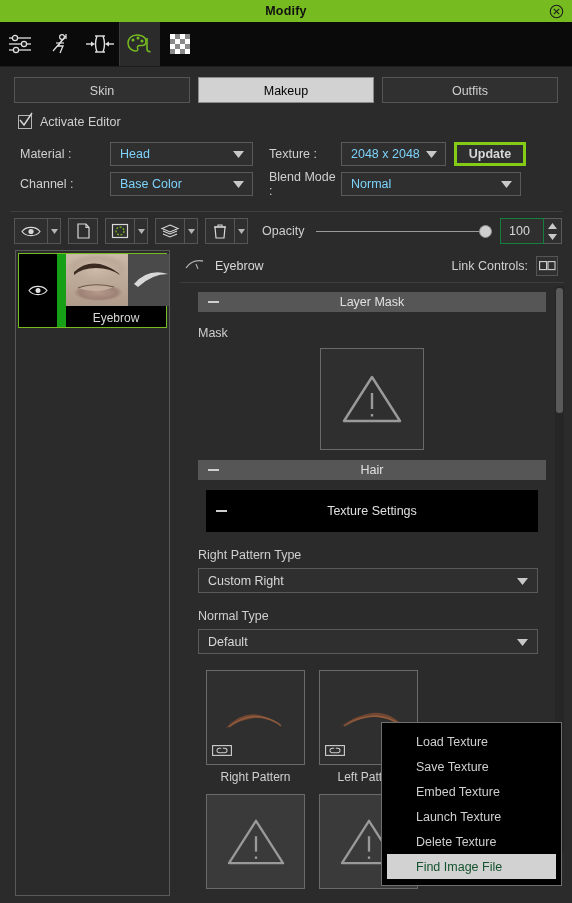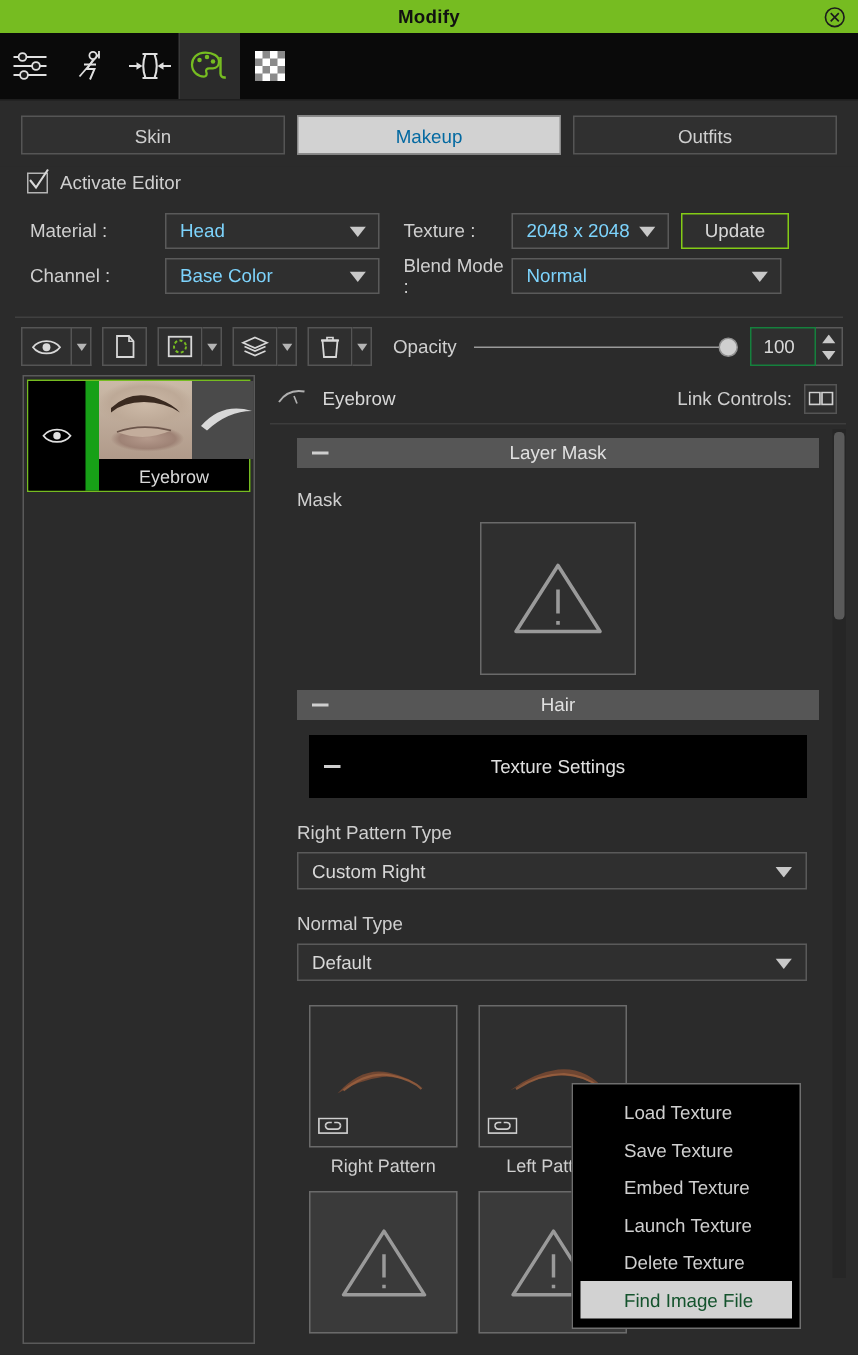--- a/index.html
+++ b/index.html
@@ -33,21 +33,21 @@
   .icontab.active{background:#2b2b2b;}
   .icontoolbar .filler{flex:1;background:#0a0a0a;}
 
   
   .tabrow{display:flex;gap:8px;padding:10px 14px 8px 14px;background:#2b2b2b;}
   .tab{
     flex:1;height:26px;line-height:26px;text-align:center;
     border:1px solid #555;background:#303030;color:#cfcfcf;font-size:12.5px;
     cursor:pointer;box-sizing:border-box;
   }
-  .tab.selected{background:#d2d2d2;color:#0369a1;border-color:#8a8a8a;}
+  .tab.selected{background:#d2d2d2;color:#000000;border-color:#8a8a8a;}
 
   
   .checkrow{display:flex;align-items:center;gap:8px;padding:4px 0 6px 18px;}
   .chk{width:14px;height:14px;border:1px solid #b4b4b4;position:relative;box-sizing:border-box;cursor:pointer;}
   .chk svg{position:absolute;left:-1px;top:-4px;}
   .checkrow .lbl{font-size:12.5px;color:#cfcfcf;}
 
   
   .form{padding:4px 14px 8px 20px;}
   .frow{display:flex;align-items:center;height:30px;}
@@ -57,23 +57,23 @@
   .select{
     border:1px solid #5a5a5a;background:#2f2f2f;height:24px;
     display:flex;align-items:center;box-sizing:border-box;position:relative;
     cursor:pointer;padding-left:9px;font-size:12.5px;color:#7dd3fc;
   }
   .select .caret{position:absolute;right:8px;top:50%;transform:translateY(-50%);}
   .sel-material{width:143px;}
   .sel-texture{width:105px;}
   .sel-blend{width:180px;}
   .btn{
-    border:1px solid #84cc16;background:#2f2f2f;height:24px;min-width:72px;
+    border:3px solid #84cc16;background:#2f2f2f;height:24px;min-width:72px;
     display:flex;align-items:center;justify-content:center;cursor:pointer;
-    font-size:12.5px;color:#d8d8d8;box-sizing:border-box;
+    font-size:12.5px;color:#d8d8d8;box-sizing:border-box;font-weight:bold;
   }
   .divider{height:1px;background:#404040;margin:4px 10px 0 10px;}
 
   
   .layertoolbar{display:flex;align-items:center;padding:6px 10px 6px 14px;gap:0;text-align:right;}
   .tbtn{
     border:1px solid #555;background:#2f2f2f;height:26px;width:30px;
     display:flex;align-items:center;justify-content:center;cursor:pointer;box-sizing:border-box;
   }
   .tbtn.wide{width:34px;}
@@ -181,21 +181,21 @@
   .patbox .chain{position:absolute;left:5px;bottom:5px;}
   .patcap{text-align:center;font-size:12px;color:#cfcfcf;margin-top:5px;}
   .patrow2{display:flex;gap:14px;margin:10px 0 0 26px;}
   .patbox2{
     width:99px;height:95px;border:1px solid #6a6a6a;background:#3a3a3a;
     display:flex;align-items:center;justify-content:center;box-sizing:border-box;cursor:pointer;
   }
 
   
   .ctxmenu{
-    position:absolute;left:381px;top:722px;width:153px;
+    position:absolute;left:381px;top:722px;width:181px;
     background:#000;border:1px solid #6f6f6f;padding:6px 0;box-sizing:border-box;z-index:50;
   }
   .ctxitem{
     height:25px;display:flex;align-items:center;padding-left:34px;
     font-size:12.5px;color:#cfcfcf;cursor:pointer;
   }
   .ctxitem.hl{background:#d2d2d2;color:#14532d;margin:0 5px;padding-left:29px;}
 </style>
 </head>
 <body>

